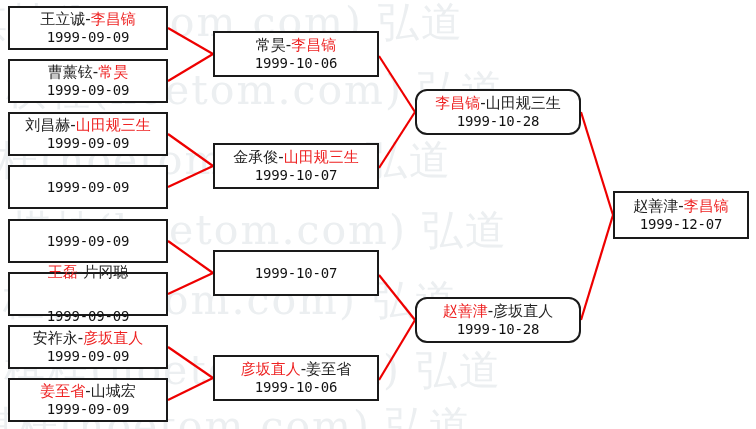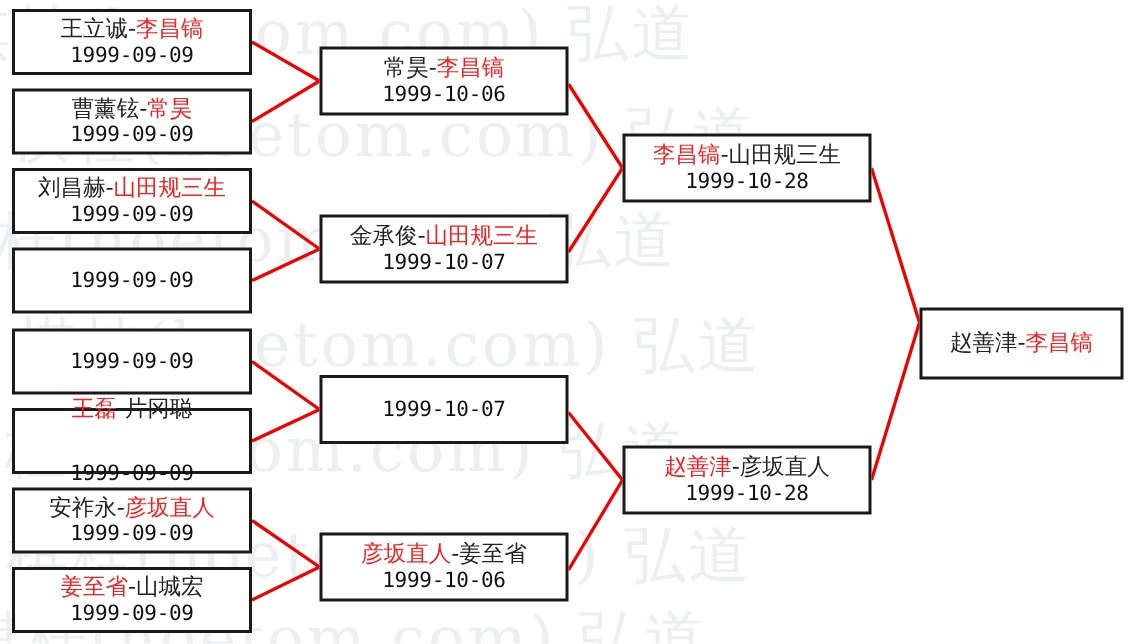--- a/index.html
+++ b/index.html
@@ -111,26 +111,26 @@
   .r1-7 { top: 378px; }
 
   
   .r2 { left: 213px; width: 166px; height: 46px; }
   .r2-0 { top: 31px;  }
   .r2-1 { top: 143px; }
   .r2-2 { top: 250px; }
   .r2-3 { top: 355px; }
 
   
-  .r3 { left: 415px; width: 166px; height: 46px; }
+  .r3 { left: 415px; width: 166px; height: 46px; border-radius: 12px; }
   .r3-0 { top: 89px;  }
   .r3-1 { top: 297px; }
 
   
-  .r4 { left: 613px; width: 136px; height: 48px; top: 205px; }
+  .r4 { left: 613px; width: 136px; height: 48px; top: 191px; }
 </style>
 </head>
 <body>
 
 <div id="bracket-root">
 
   <div class="watermark-layer">
     <div class="wm-row wm-r0">棋桂(hoetom.com) 弘道</div>
     <div class="wm-row wm-r1">棋桂(hoetom.com) 弘道</div>
     <div class="wm-row wm-r2">棋桂(hoetom.com) 弘道</div>
@@ -250,15 +250,16 @@
     <div class="match-players">
       <span class="p-name winner">赵善津</span><span class="p-sep">-</span><span class="p-name loser">彦坂直人</span>
     </div>
     <div class="match-date">1999-10-28</div>
   </div>
 
   <div class="match-box r4">
     <div class="match-players">
       <span class="p-name loser">赵善津</span><span class="p-sep">-</span><span class="p-name winner">李昌镐</span>
     </div>
+    <div class="match-date">1999-12-07</div>
   </div>
 
 </div>
 
 </body></html>

